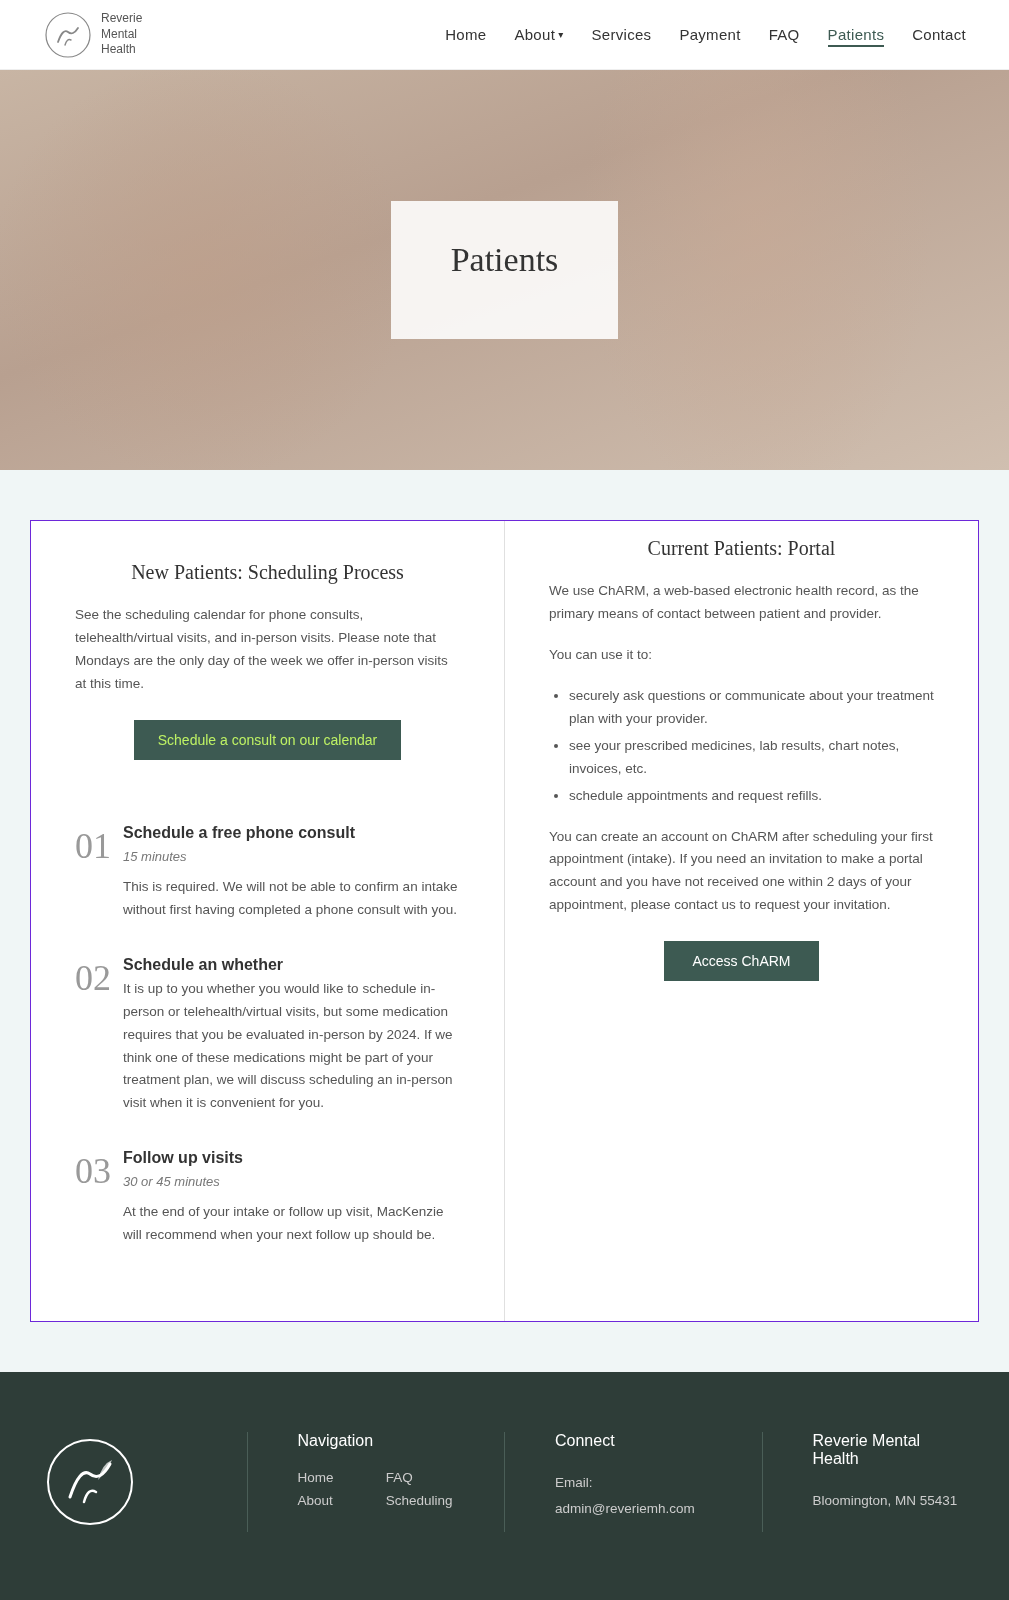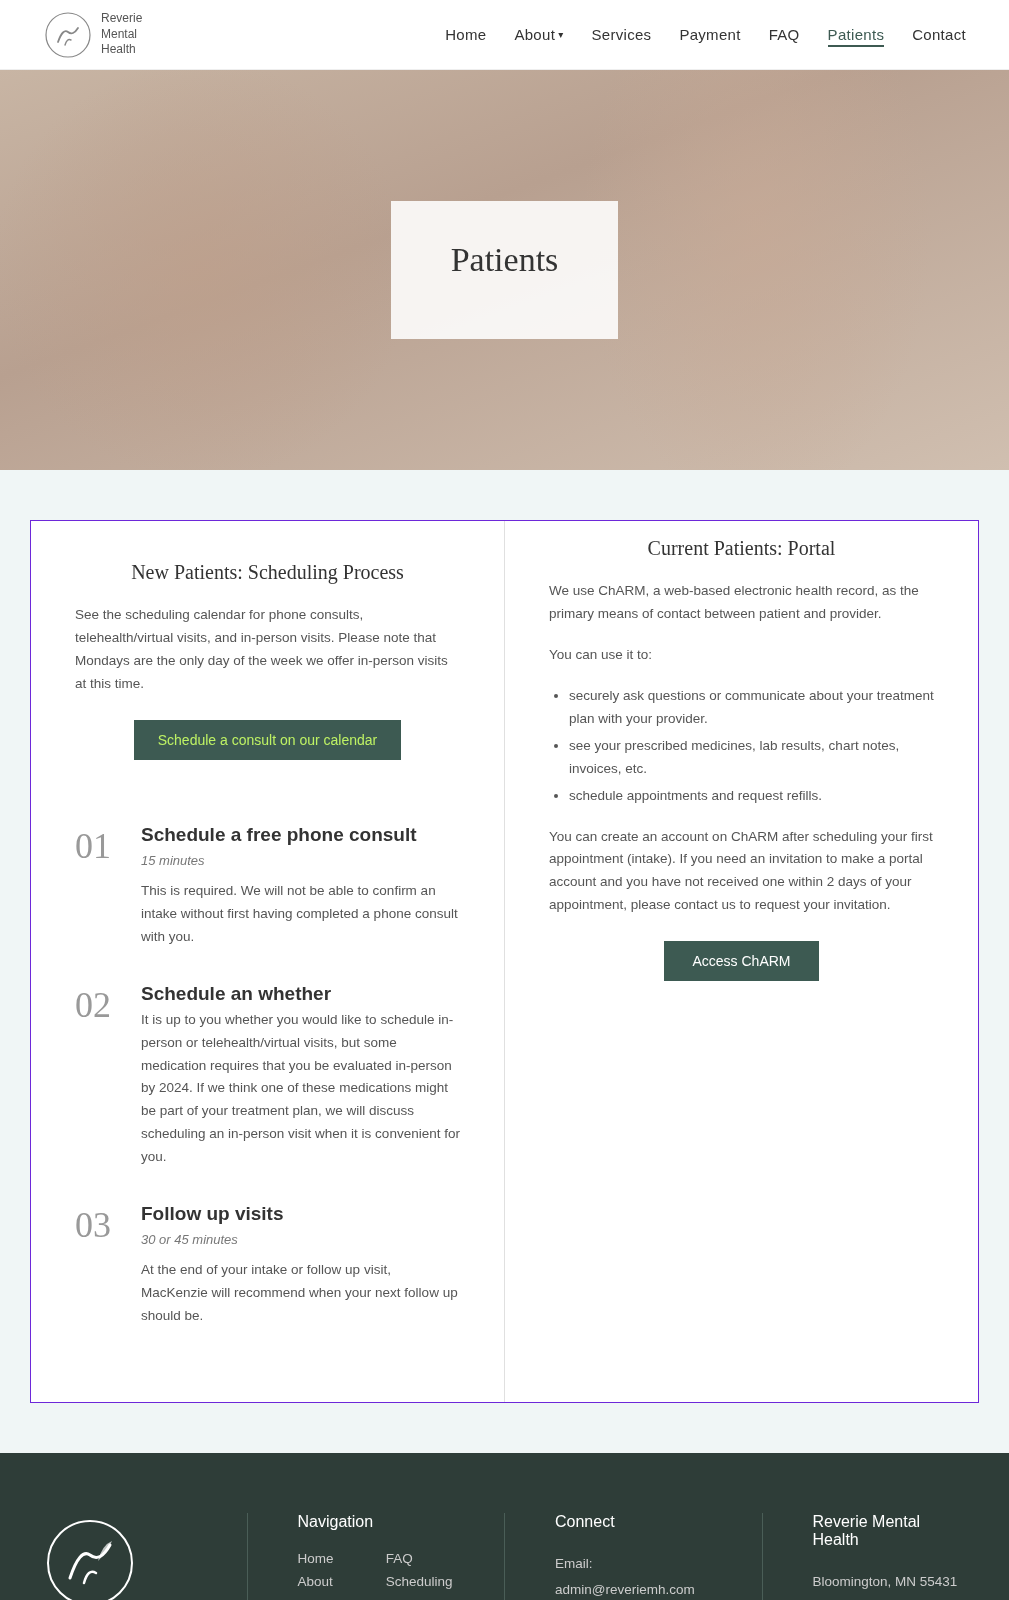--- a/index.html
+++ b/index.html
@@ -58,23 +58,23 @@
     }
     .col-desc { font-size: 13.5px; line-height: 1.7; color: #555; font-family: sans-serif; margin-bottom: 24px; }
 
     .btn-dark {
       display: inline-block; background: #3d5a52; color: #bef264;
       padding: 12px 24px; font-size: 14px; font-family: sans-serif;
       text-decoration: none; border: none; cursor: pointer; margin-bottom: 32px;
     }
 
     
-    .step { display: flex; gap: 18px; margin-bottom: 34px; }
+    .step { display: flex; margin-bottom: 34px; }
     .step-num { font-size: 36px; color: #999; font-weight: 300; min-width: 48px; line-height: 1; padding-top: 4px; }
-    .step-content h3 { font-size: 19px; font-weight: 600; color: #333; margin-bottom: 4px; font-family: sans-serif; }
+    .step-content h3 { font-size: 16px; font-weight: 600; color: #333; margin-bottom: 4px; font-family: sans-serif; }
     .step-content .duration { font-style: italic; font-size: 13px; color: #777; margin-bottom: 8px; font-family: sans-serif; }
     .step-content p { font-size: 13.5px; line-height: 1.7; color: #555; font-family: sans-serif; }
 
     
     .portal-desc { font-size: 13.5px; line-height: 1.7; color: #555; font-family: sans-serif; margin-bottom: 18px; }
     .portal-list { font-size: 13.5px; line-height: 1.7; color: #555; font-family: sans-serif; margin-bottom: 18px; padding-left: 20px; }
     .portal-list li { margin-bottom: 4px; }
     .portal-cta-desc { font-size: 13.5px; line-height: 1.7; color: #555; font-family: sans-serif; margin-bottom: 24px; }
     .btn-dark-right { display: inline-block; background: #3d5a52; color: #fff; padding: 12px 28px; font-size: 14px; font-family: sans-serif; text-decoration: none; border: none; cursor: pointer; }
 

